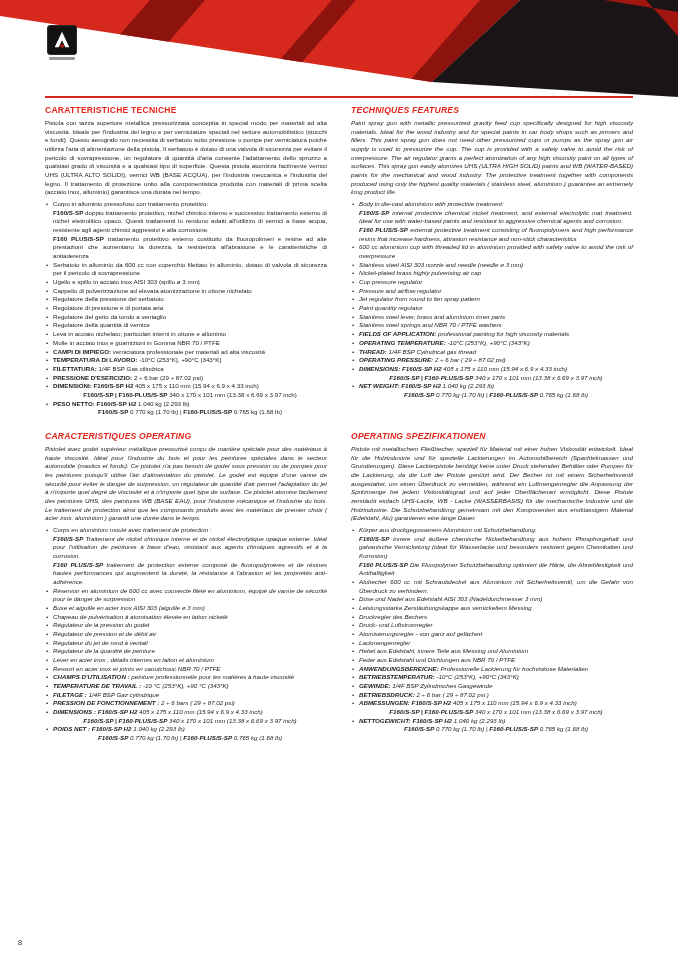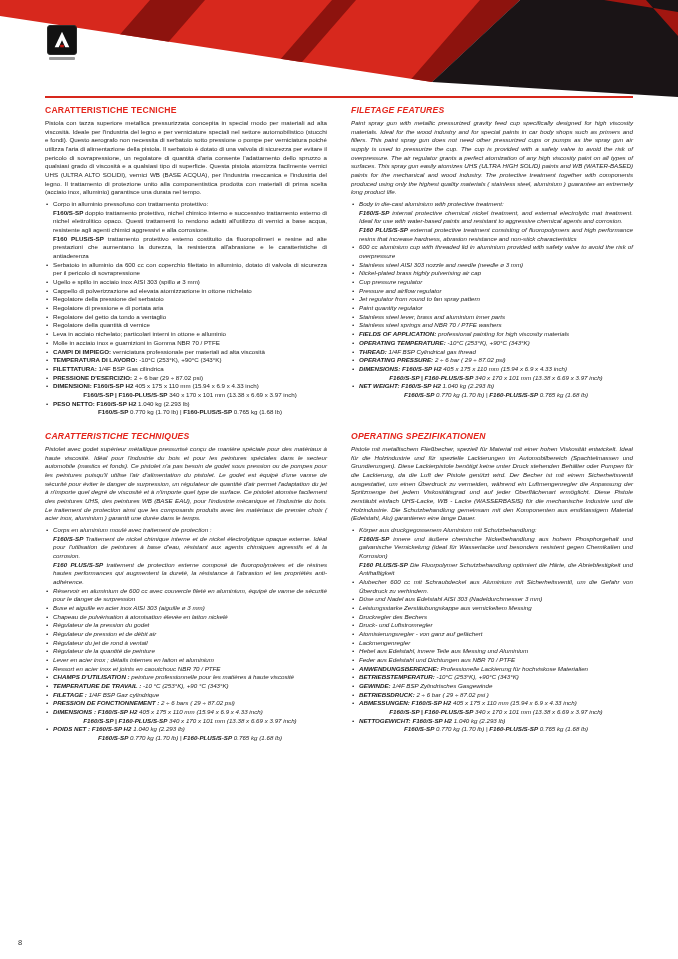--- a/index.html
+++ b/index.html
@@ -95,21 +95,21 @@
           <div class="item"><span class="marker">•</span><span><span class="b">FILETTATURA:</span><span> 1/4F BSP Gas cilindrica</span></span></div>
           <div class="item"><span class="marker">•</span><span><span class="b">PRESSIONE D'ESERCIZIO:</span><span> 2 ÷ 6 bar (29 ÷ 87.02 psi)</span></span></div>
           <div class="item"><span class="marker">•</span><span><span class="b">DIMENSIONI: F160/S-SP H2</span><span> 405 x 175 x 110 mm (15.94 x 6.9 x 4.33 inch)</span></span></div>
           <div class="item cont"><span><span class="b">F160/S-SP | F160-PLUS/S-SP</span><span> 340 x 170 x 101 mm (13.38 x 6.69 x 3.97 inch)</span></span></div>
           <div class="item"><span class="marker">•</span><span><span class="b">PESO NETTO: F160/S-SP H2</span><span> 1.040 kg (2.293 lb)</span></span></div>
           <div class="item cont"><span><span class="b">F160/S-SP</span><span> 0.770 kg (1.70 lb) | </span><span class="b">F160-PLUS/S-SP</span><span> 0.765 kg (1.68 lb)</span></span></div>
         </div>
     </section>
 
     <section class="sec italic">
-      <h2 class="sec-heading">FILETAGE FEATURES</h2>
+      <h2 class="sec-heading">TECHNIQUES FEATURES</h2>
       <p class="sec-intro">Paint spray gun with metallic pressurized gravity feed cup specifically designed for high viscosity materials. Ideal for the wood industry and for special paints in car body shops such as primers and fillers. This paint spray gun does not need other pressurized cups or pumps as the spray gun air supply is used to pressurize the cup. The cup is provided with a safety valve to avoid the risk of overpressure. The air regulator grants a perfect atomization of any high viscosity paint on all types of surfaces. This spray gun easily atomizes UHS (ULTRA HIGH SOLID) paints and WB (WATER-BASED) paints for the mechanical and wood industry. The protective treatment together with components produced using only the highest quality materials ( stainless steel, aluminium ) guarantee an extremely long product life.</p>
       <div class="sec-items">
           <div class="item"><span class="marker">•</span><span><span>Body in die-cast aluminium with protective treatment:</span></span></div>
           <div class="item"><span><span class="b">F160/S-SP</span><span> internal protective chemical nickel treatment, and external electrolytic mat treatment. Ideal for use with water-based paints and resistant to aggressive chemical agents and corrosion.</span></span></div>
           <div class="item"><span><span class="b">F160 PLUS/S-SP</span><span> external protective treatment consisting of fluoropolymers and high performance resins that increase hardness, abrasion resistance and non-stick characteristics</span></span></div>
           <div class="item"><span class="marker">•</span><span><span>600 cc aluminium cup with threaded lid in aluminium provided with safety valve to avoid the risk of overpressure</span></span></div>
           <div class="item"><span class="marker">•</span><span><span>Stainless steel AISI 303 nozzle and needle (needle ø 3 mm)</span></span></div>
           <div class="item"><span class="marker">•</span><span><span>Nickel-plated brass highly pulverising air cap</span></span></div>
           <div class="item"><span class="marker">•</span><span><span>Cup pressure regulator</span></span></div>
           <div class="item"><span class="marker">•</span><span><span>Pressure and airflow regulator</span></span></div>
@@ -122,21 +122,21 @@
           <div class="item"><span class="marker">•</span><span><span class="b">THREAD:</span><span> 1/4F BSP Cylindrical gas thread</span></span></div>
           <div class="item"><span class="marker">•</span><span><span class="b">OPERATING PRESSURE:</span><span> 2 ÷ 6 bar ( 29 ÷ 87.02 psi)</span></span></div>
           <div class="item"><span class="marker">•</span><span><span class="b">DIMENSIONS: F160/S-SP H2</span><span> 405 x 175 x 110 mm (15.94 x 6.9 x 4.33 inch)</span></span></div>
           <div class="item cont"><span><span class="b">F160/S-SP | F160-PLUS/S-SP</span><span> 340 x 170 x 101 mm (13.38 x 6.69 x 3.97 inch)</span></span></div>
           <div class="item"><span class="marker">•</span><span><span class="b">NET WEIGHT: F160/S-SP H2</span><span> 1.040 kg (2.293 lb)</span></span></div>
           <div class="item cont"><span><span class="b">F160/S-SP</span><span> 0.770 kg (1.70 lb) | </span><span class="b">F160-PLUS/S-SP</span><span> 0.765 kg (1.68 lb)</span></span></div>
         </div>
     </section>
 
     <section class="sec italic">
-      <h2 class="sec-heading">CARATTERISTICHE TECHNIQUES</h2>
+      <h2 class="sec-heading">CARACTERISTIQUES OPERATING</h2>
       <p class="sec-intro">Pistolet avec godet supérieur métallique pressurisé conçu de manière spéciale pour des matériaux à haute viscosité. Idéal pour l'industrie du bois et pour les peintures spéciales dans le secteur automobile (mastics et fonds). Ce pistolet n'a pas besoin de godet sous pression ou de pompes pour les peintures puisqu'il utilise l'air d'alimentation du pistolet. Le godet est équipé d'une vanne de sécurité pour éviter le danger de surpression, un régulateur de quantité d'air permet l'adaptation du jet à n'importe quel degré de viscosité et à n'importe quel type de surface. Ce pistolet atomise facilement des peintures UHS, des peintures WB (BASE EAU), pour l'industrie mécanique et l'industrie du bois. Le traitement de protection ainsi que les composants produits avec les matériaux de premier choix ( acier inox, aluminium ) garantit une durée dans le temps.</p>
       <div class="sec-items">
           <div class="item"><span class="marker">•</span><span><span>Corps en aluminium moulé avec traitement de protection :</span></span></div>
           <div class="item"><span><span class="b">F160/S-SP</span><span> Traitement de nickel chimique interne et de nickel électrolytique opaque externe. Idéal pour l'utilisation de peintures à base d'eau, résistant aux agents chimiques agressifs et à la corrosion.</span></span></div>
           <div class="item"><span><span class="b">F160 PLUS/S-SP</span><span> traitement de protection externe composé de fluoropolymères et de résines hautes performances qui augmentent la dureté, la résistance à l'abrasion et les propriétés anti-adhérence.</span></span></div>
           <div class="item"><span class="marker">•</span><span><span>Réservoir en aluminium de 600 cc avec couvercle fileté en aluminium, équipé de vanne de sécurité pour le danger de surpression</span></span></div>
           <div class="item"><span class="marker">•</span><span><span>Buse et aiguille en acier inox AISI 303 (aiguille ø 3 mm)</span></span></div>
           <div class="item"><span class="marker">•</span><span><span>Chapeau de pulvérisation à atomisation élevée en laiton nickelé</span></span></div>
           <div class="item"><span class="marker">•</span><span><span>Régulateur de la pression du godet</span></span></div>
           <div class="item"><span class="marker">•</span><span><span>Régulateur de pression et de débit air</span></span></div>

